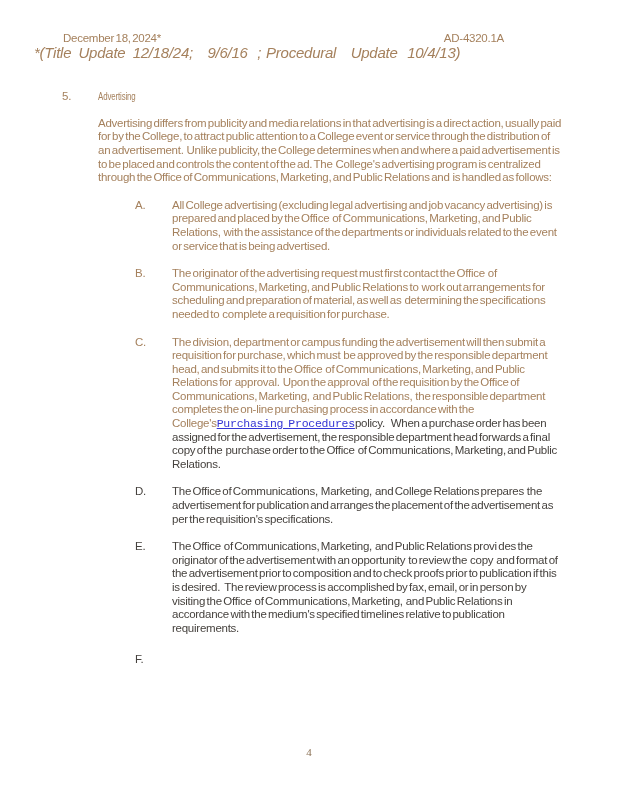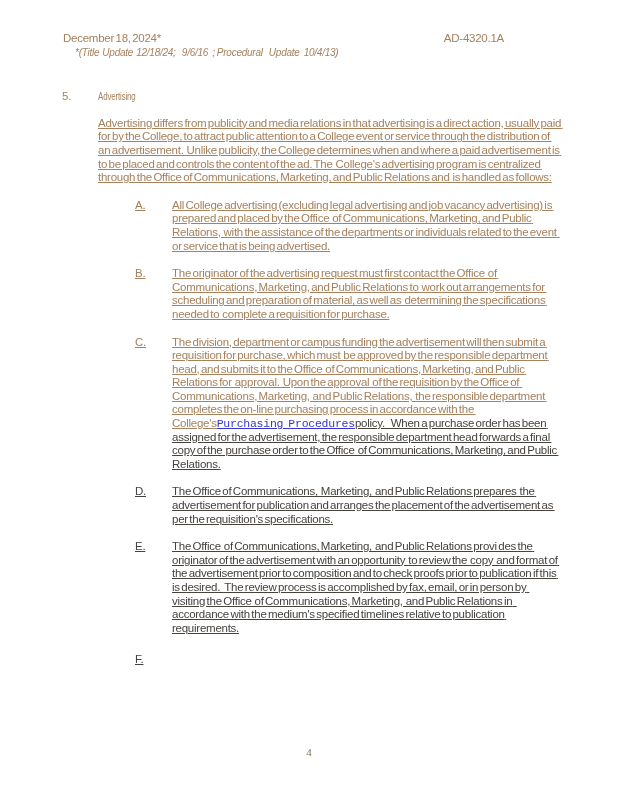--- a/index.html
+++ b/index.html
@@ -9,34 +9,34 @@
     width: 618px;
     height: 800px;
     background: #ffffff;
     overflow: hidden;
     font-family: "Liberation Sans", sans-serif;
     font-size: 11.5px;
     line-height: 13.6px;
     letter-spacing: -0.25px;
     word-spacing: -1.5px;
   }
-  .brown { color: #a5815d; text-decoration: underline; }
-  .dark  { color: #46423e; text-decoration: underline; }
+  .brown { color: #a5815d; }
+  .dark  { color: #46423e; }
   .doc-header {
     display: flex;
     justify-content: space-between;
     padding: 32px 114px 0 63px;
     color: #a5815d;
     white-space: pre-wrap;
   }
   .revision-line {
-    padding-left: 75px;
+    padding-left: 34px;
     color: #a5815d;
     font-style: italic;
-    font-size: 10px;
+    font-size: 15px;
     white-space: pre-wrap;
   }
   .section-heading {
     display: flex;
     margin: 31px 0 0 62px;
     color: #a5815d;
   }
   .section-number { width: 36px; flex-shrink: 0; }
   .section-title {
     display: inline-block;
@@ -103,21 +103,21 @@
     <p class="itext brown">The originator of the advertising request must first contact the Office  of Communications, Marketing, and Public Relations to  work out arrangements for scheduling and preparation of material, as well as  determining the specifications needed to  complete a requisition for purchase.</p>
   </div>
 
   <div class="item">
     <span class="letter brown">C.</span>
     <p class="itext"><span class="brown">The division, department or campus funding the advertisement will then submit a requisition for purchase, which must  be approved by the responsible department head, and submits it to the Office  of Communications, Marketing, and Public Relations for  approval.  Upon the approval  of the requisition by the Office of  Communications, Marketing,  and Public Relations,  the responsible department completes the on-line purchasing process in accordance with the College's</span><a class="doc-link">Purchasing Procedures</a><span class="dark">policy.    When a purchase order has been assigned for the advertisement, the responsible department head forwards a final copy of the  purchase order to the Office  of Communications, Marketing, and Public Relations.</span></p>
   </div>
 
   <div class="item">
     <span class="letter dark">D.</span>
-    <p class="itext dark">The Office of Communications,  Marketing,  and Public Relations prepares  the advertisement for publication and arranges the placement of the advertisement as per the requisition's specifications.</p>
+    <p class="itext dark">The Office of Communications,  Marketing,  and College Relations prepares  the advertisement for publication and arranges the placement of the advertisement as per the requisition's specifications.</p>
   </div>
 
   <div class="item">
     <span class="letter dark">E.</span>
     <p class="itext dark">The Office  of Communications, Marketing,  and Public Relations provi des the originator of the advertisement with an opportunity  to review the  copy  and format of the advertisement prior to composition and to check proofs prior to publication if this is desired.   The review process is accomplished by fax, email, or in person by  visiting the Office  of Communications, Marketing,  and Public Relations in   accordance with the medium's specified timelines relative to publication requirements.</p>
   </div>
 
   <div class="item item-f">
     <span class="letter dark">F.</span>
   </div>

